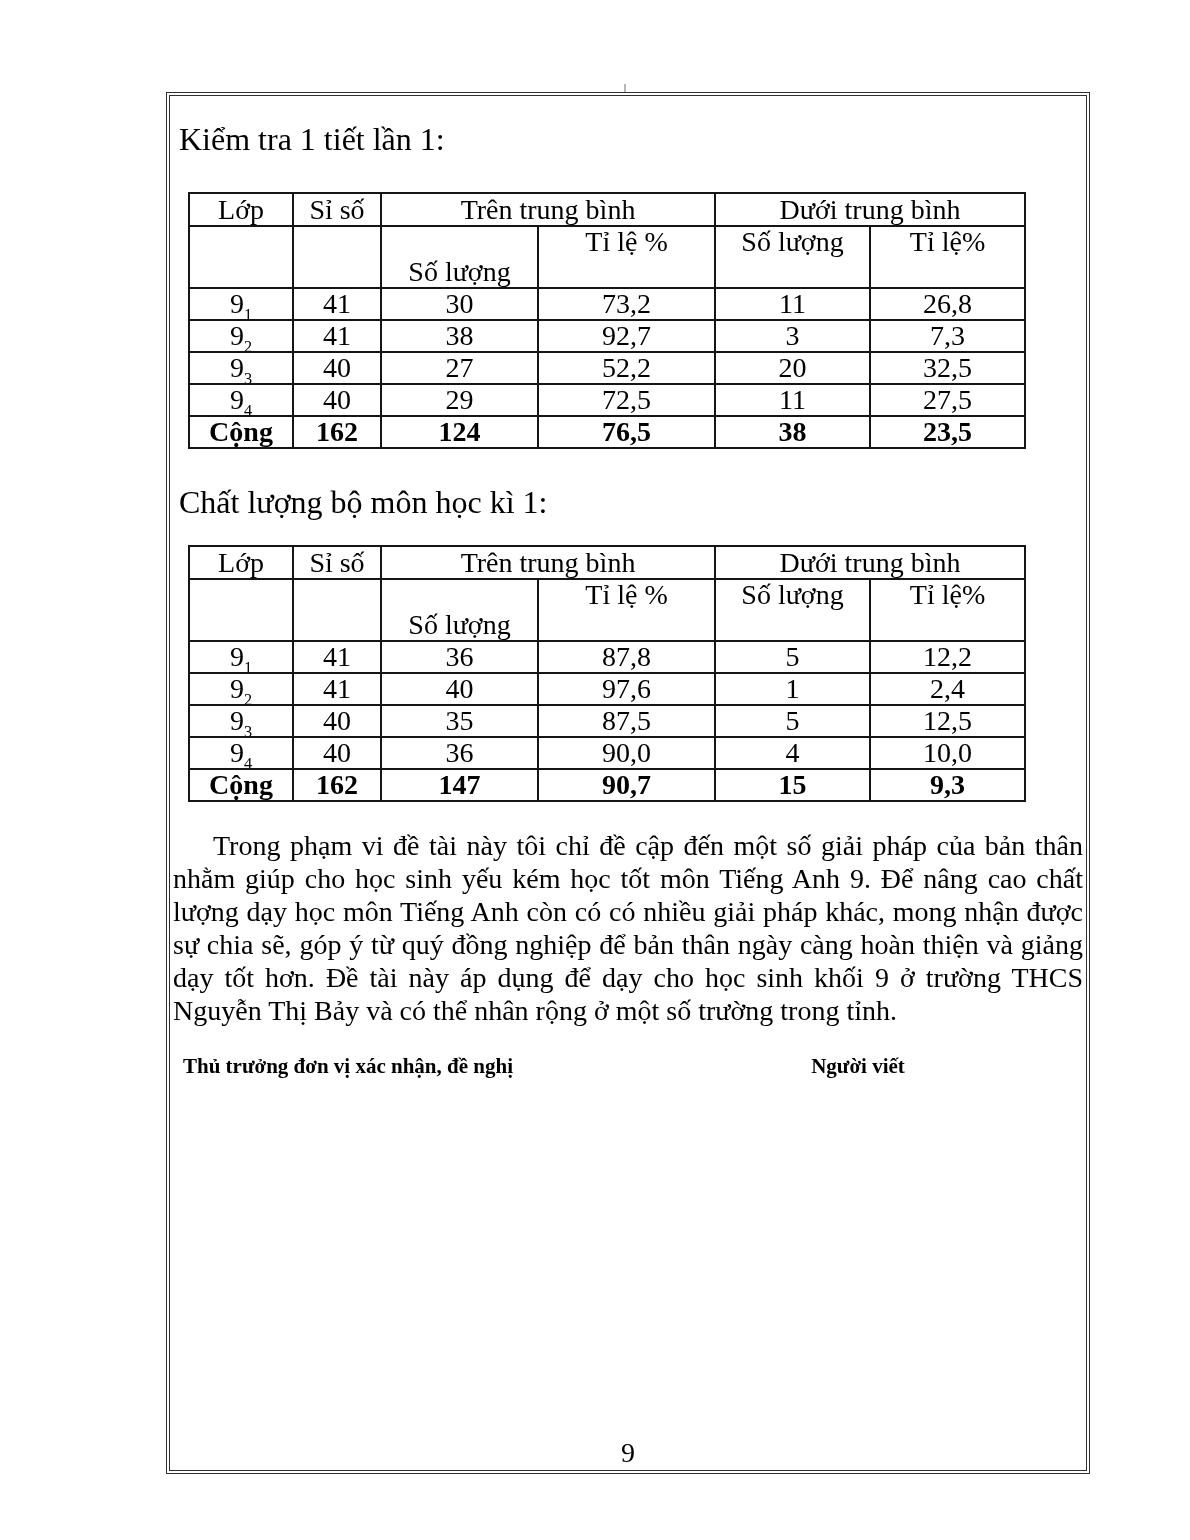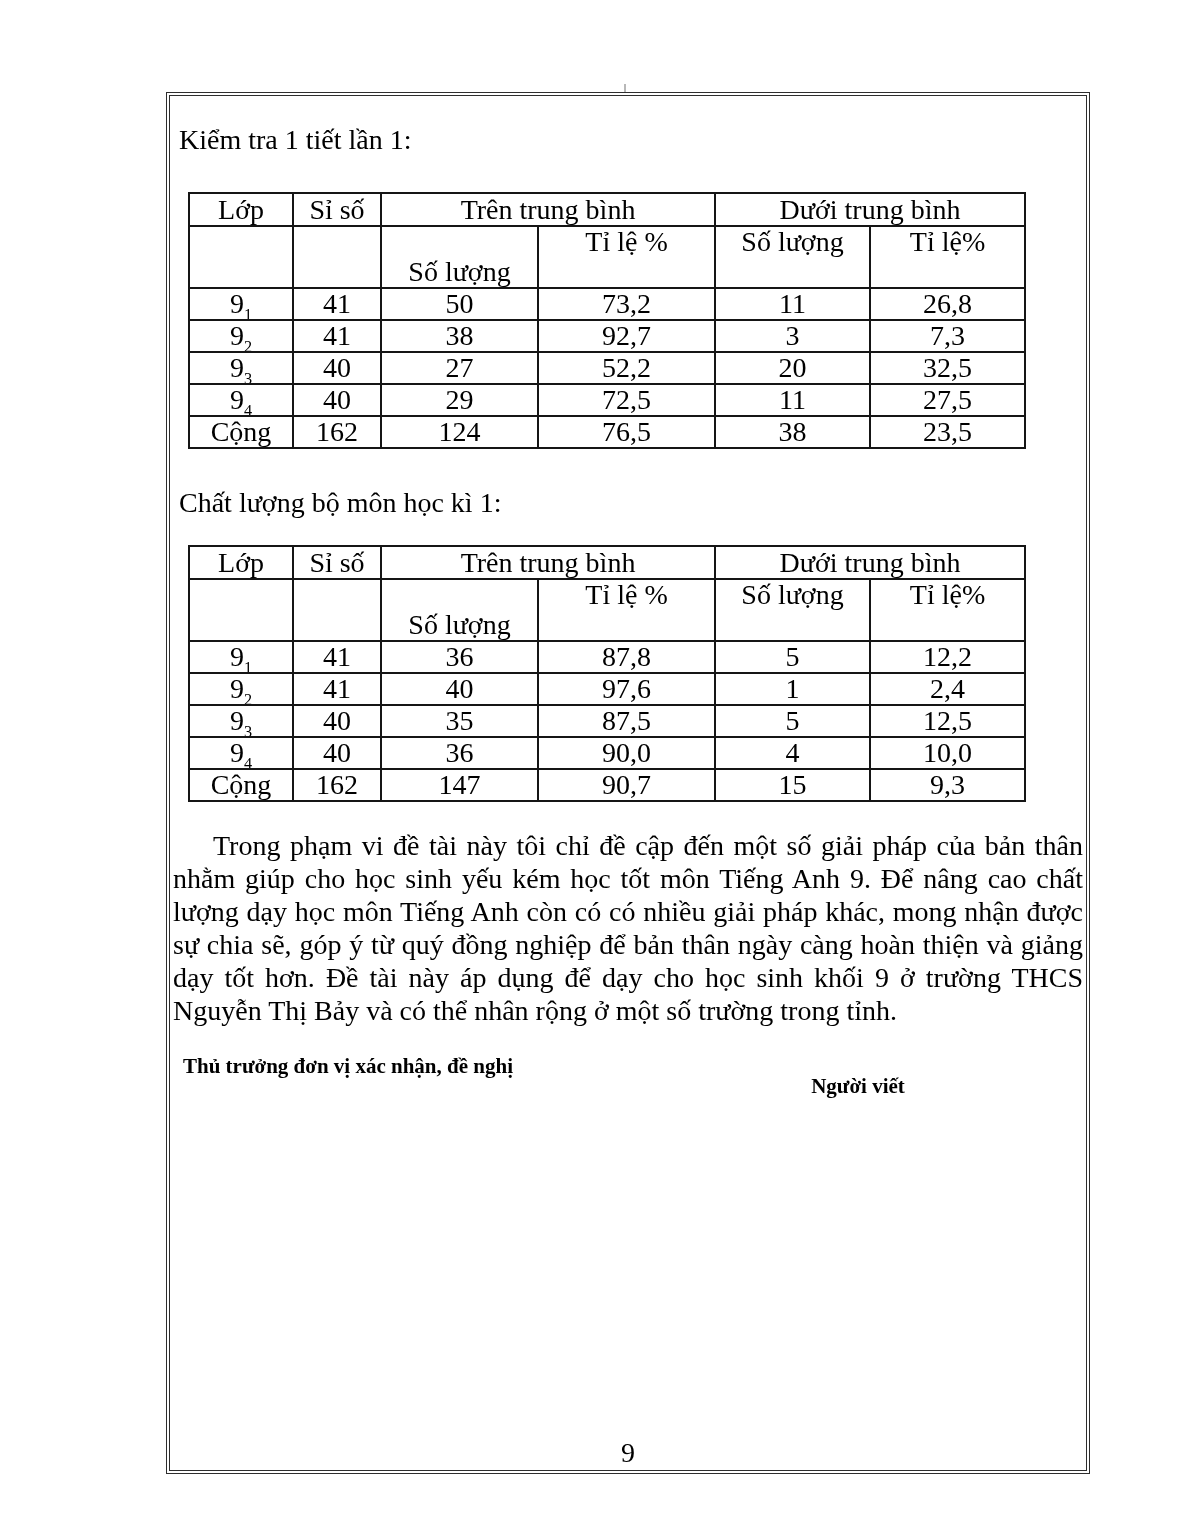--- a/index.html
+++ b/index.html
@@ -24,21 +24,21 @@
   .frame {
     position: absolute;
     left: 166px;
     top: 92px;
     width: 924px;
     height: 1382px;
     border: 4px double #2e2e2e;
     padding: 0 3px;
   }
   .section-title {
-    font-size: 28px;
+    font-size: 32px;
     line-height: 33px;
     margin: 27px 0 0 6px;
     white-space: nowrap;
   }
   .section-title.second { margin-top: 37px; }
   table.score-table {
     border-collapse: collapse;
     table-layout: fixed;
     width: 836px;
     margin: 36px 0 4px 15px;
@@ -50,21 +50,21 @@
     font-size: 28px;
     line-height: 30px;
     padding: 0;
     overflow: hidden;
   }
   tr.header-row-1 td { height: 33px; vertical-align: middle; }
   tr.header-row-2 td { height: 62px; }
   td.valign-top { vertical-align: top; padding-top: 2px; border-radius: 11px; }
   td.valign-bottom { vertical-align: bottom; padding-bottom: 7px; }
   tr.data-row td { height: 31px; vertical-align: middle; }
-  tr.total-row td { font-weight: normal; }
+  tr.total-row td { font-weight: bold; }
   sub.class-sub { font-size: 0.58em; line-height: 0; }
   .paragraphs { margin-top: 27px; }
   .body-paragraph {
     font-size: 28px;
     line-height: 33px;
     text-align: justify;
     text-indent: 40px;
     margin: 0;
   }
   .signature-row {
@@ -82,21 +82,20 @@
     white-space: nowrap;
   }
   .signature-right {
     position: absolute;
     left: 535px;
     top: 0;
     width: 300px;
     text-align: center;
     font-weight: bold;
     white-space: nowrap;
-    margin-top: 20px;
   }
   .signature-name {
     margin: 124px 0 0 535px;
     width: 300px;
     text-align: center;
     font-size: 28px;
     line-height: 33px;
     white-space: nowrap;
   }
   .page-number {
@@ -139,21 +138,21 @@
           <td></td>
           <td></td>
           <td class="valign-bottom">Số lượng</td>
           <td class="valign-top">Tỉ lệ %</td>
           <td class="valign-top">Số lượng</td>
           <td class="valign-top">Tỉ lệ%</td>
         </tr>
         <tr class="data-row">
           <td><span>9</span><sub class="class-sub">1</sub></td>
           <td>41</td>
-          <td>50</td>
+          <td>30</td>
           <td>73,2</td>
           <td>11</td>
           <td>26,8</td>
         </tr>
         <tr class="data-row">
           <td><span>9</span><sub class="class-sub">2</sub></td>
           <td>41</td>
           <td>38</td>
           <td>92,7</td>
           <td>3</td>

